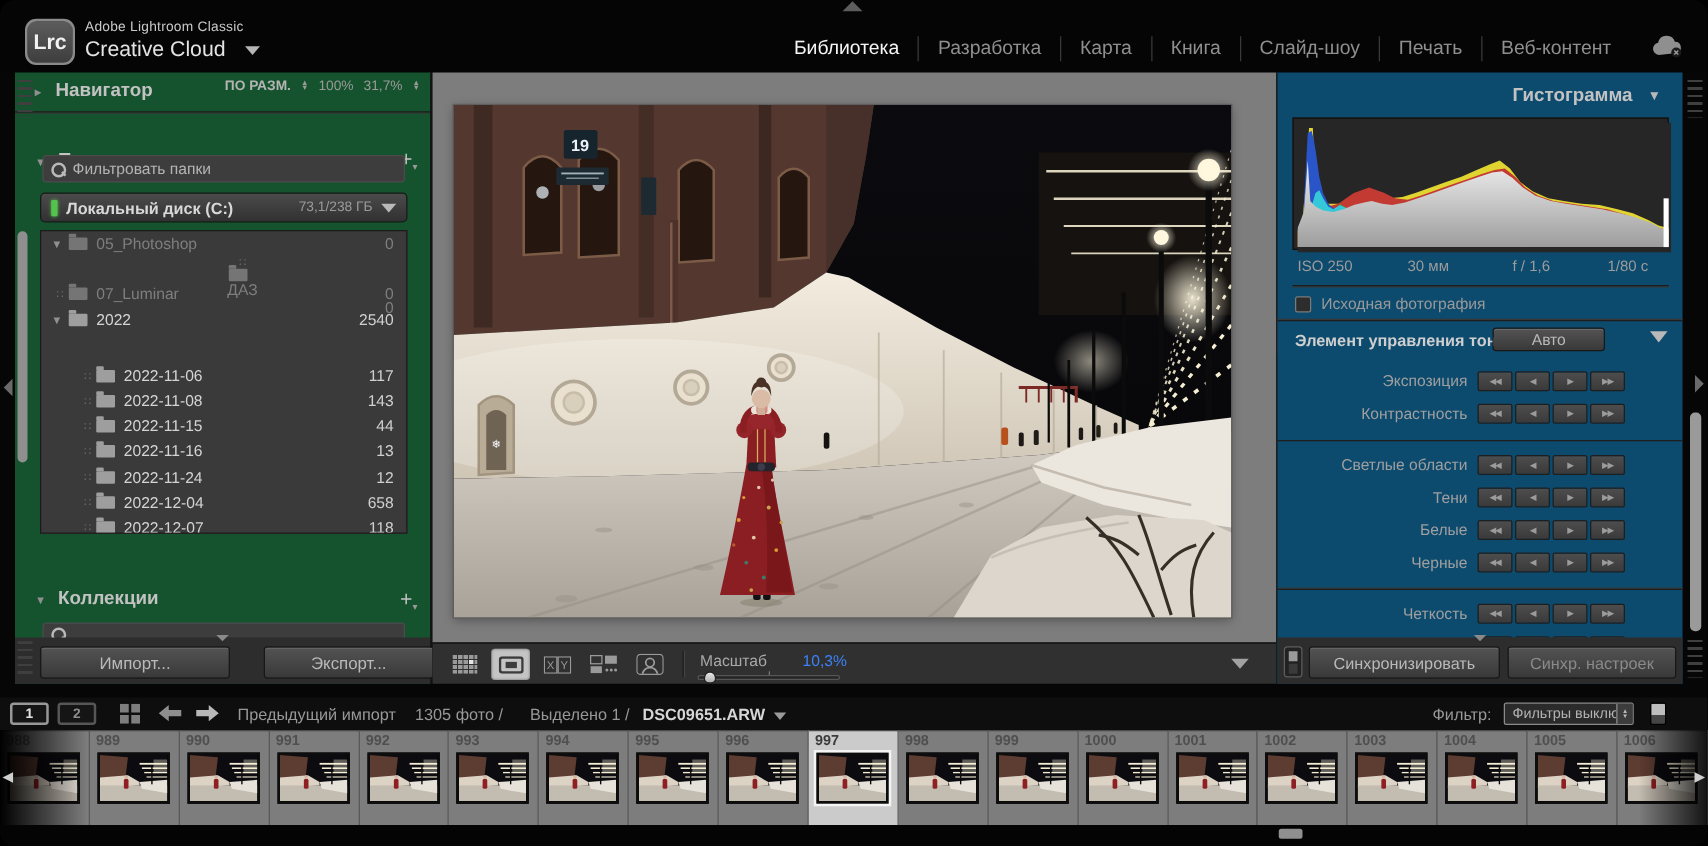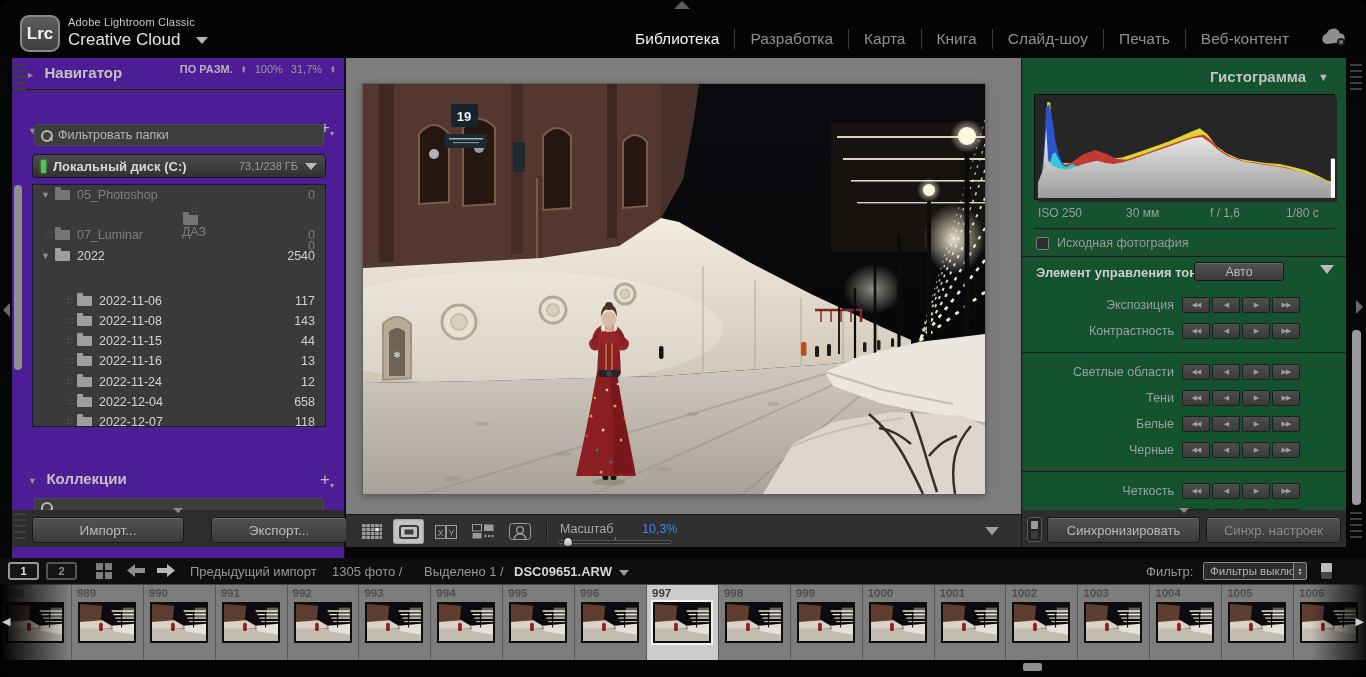--- a/index.html
+++ b/index.html
@@ -19,22 +19,22 @@
   .app-line2 { font-size:17px; color:#e3e3e3; margin-top:2px; }
   .cc-caret { display:inline-block; margin-left:16px; width:0; height:0; vertical-align:middle;
               border-left:6px solid transparent; border-right:6px solid transparent; border-top:7px solid #b5b5b5; }
   .modules { position:absolute; right:62px; top:26px; display:flex; align-items:center; }
   .module { font-size:15.5px; color:#8f8f8f; padding:4px 15px; cursor:pointer; white-space:nowrap; }
   .module.active { color:#f5f5f5; }
   .msep { width:1px; height:20px; background:#3a3a3a; }
   .cloud { position:absolute; right:18px; top:28px; }
 
   
-  .lpanel { position:absolute; left:12px; top:58px; width:333px; height:618px; background:#4c1d95; border-right:1px solid #161616; }
-  .rpanel { position:absolute; left:1021px; top:58px; width:325px; height:489px; background:#14532d; border-left:1px solid #161616; }
+  .lpanel { position:absolute; left:12px; top:58px; width:333px; height:489px; background:#14532d; border-right:1px solid #161616; }
+  .rpanel { position:absolute; left:1021px; top:58px; width:325px; height:489px; background:#0c4a6e; border-left:1px solid #161616; }
   .grip { position:absolute; width:12px; height:30px;
           background:repeating-linear-gradient(#3f3f3f 0 2px, transparent 2px 6px); }
   .edge-arrow { position:absolute; width:0; height:0; }
   .panel-head { position:relative; height:26px; }
   .disc { display:inline-block; font-size:9px; color:#909090; width:14px; }
   .i-down::before{content:"▼";} .i-right::before{content:"►";}
   .head-title { font-size:15px; font-weight:bold; color:#c2c2c2; }
   .plus { position:absolute; right:10px; top:2px; color:#c0c0c0; font-size:17px; cursor:pointer; }
   .plus::after { content:"▾"; font-size:8px; color:#9a9a9a; vertical-align:bottom; }
   .hr { height:1px; background:#1d1d1d; box-shadow:0 1px 0 #383838; }

